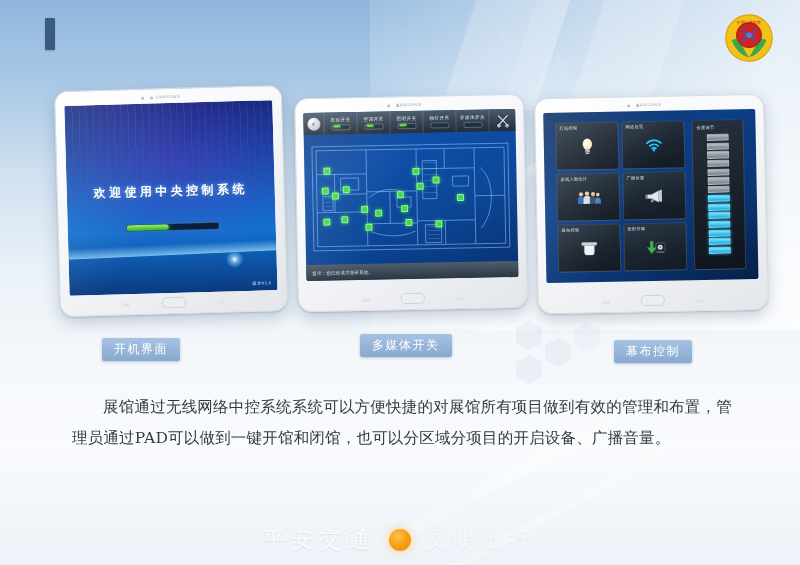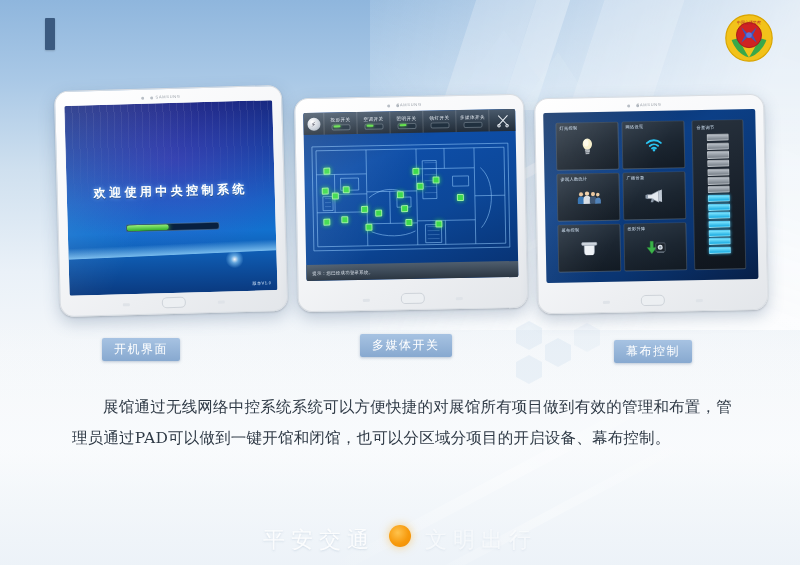--- a/index.html
+++ b/index.html
@@ -253,21 +253,21 @@
   .para{
     position:absolute;left:72px;top:392px;width:660px;
     font-family:"DejaVu Serif","Liberation Serif",serif;
     font-size:15.5px;line-height:31px;color:#2f3a46;
     text-align:justify;text-indent:2em;
     letter-spacing:.2px;
   }
   
   .footer{
     position:absolute;left:0;right:0;bottom:10px;
-    display:flex;align-items:flex-start;justify-content:center;gap:14px;
+    display:flex;align-items:center;justify-content:center;gap:14px;
     pointer-events:none;
   }
   .footer .fw{
     font-size:22px;letter-spacing:6px;color:#ffffff;opacity:.80;
     font-family:"DejaVu Sans","Liberation Sans",sans-serif;
     text-shadow:0 1px 2px rgba(160,180,200,.45);
     white-space:nowrap;
   }
   .footer .fw.dim{opacity:.45;}
   .footer .fdot{
@@ -559,21 +559,21 @@
 
       </div>
       <div class="glare"></div>
     </div>
     <span class="softkey" style="left:64px;"></span>
     <div class="home"></div>
     <span class="softkey" style="right:64px;"></span>
   </div>
   <div class="caption" id="cap3">幕布控制</div>
 
-  <div class="para">展馆通过无线网络中控系统系统可以方便快捷的对展馆所有项目做到有效的管理和布置，管理员通过PAD可以做到一键开馆和闭馆，也可以分区域分项目的开启设备、幕布控制。</div>
+  <div class="para">展馆通过无线网络中控系统系统可以方便快捷的对展馆所有项目做到有效的管理和布置，管理员通过PAD可以做到一键开馆和闭馆，也可以分区域分项目的开启设备、广播音量。</div>
 
   <div class="footer">
     <span class="fw">平安交通</span>
     <span class="fdot"></span>
     <span class="fw dim">文明出行</span>
   </div>
 
 </div>
 
 </body></html>

